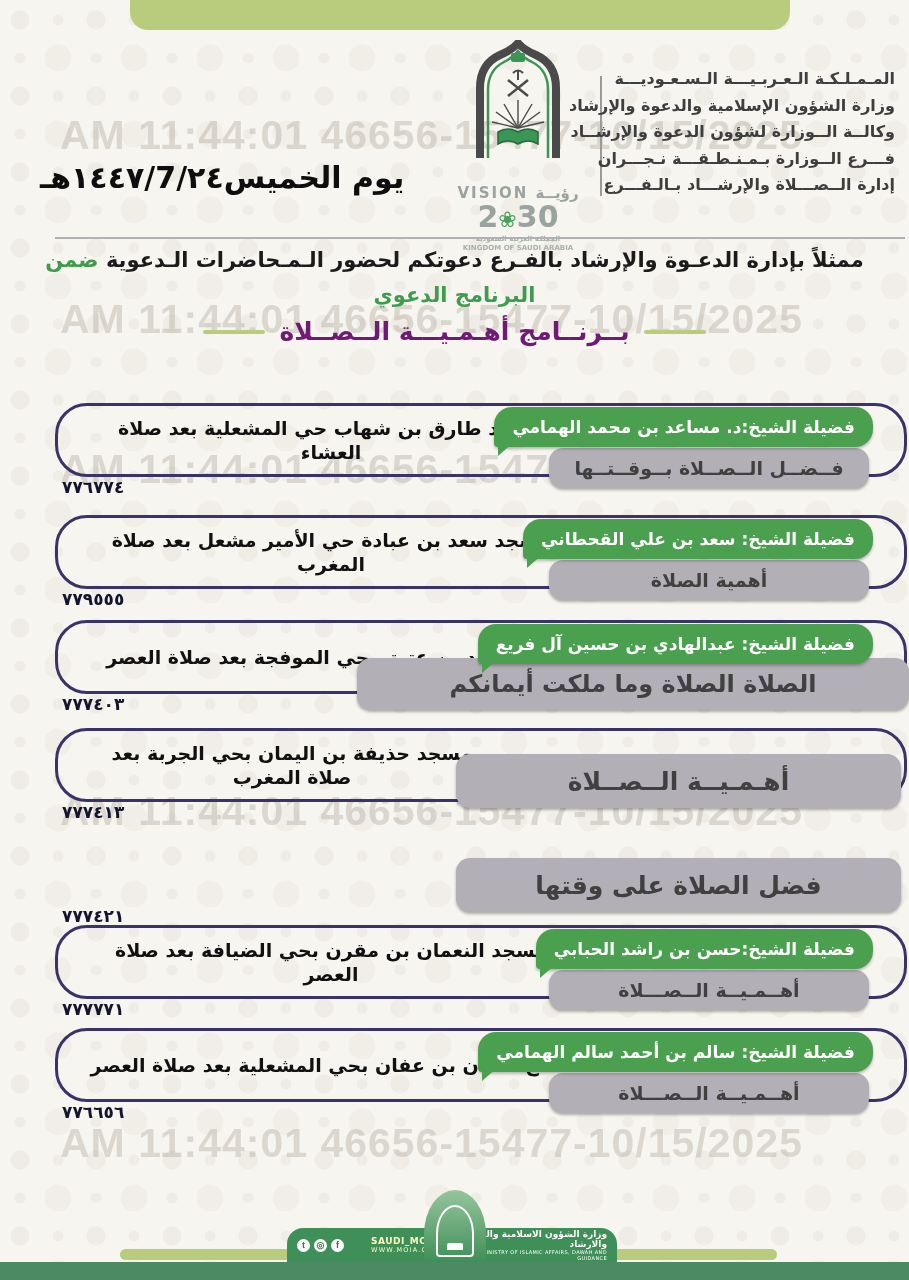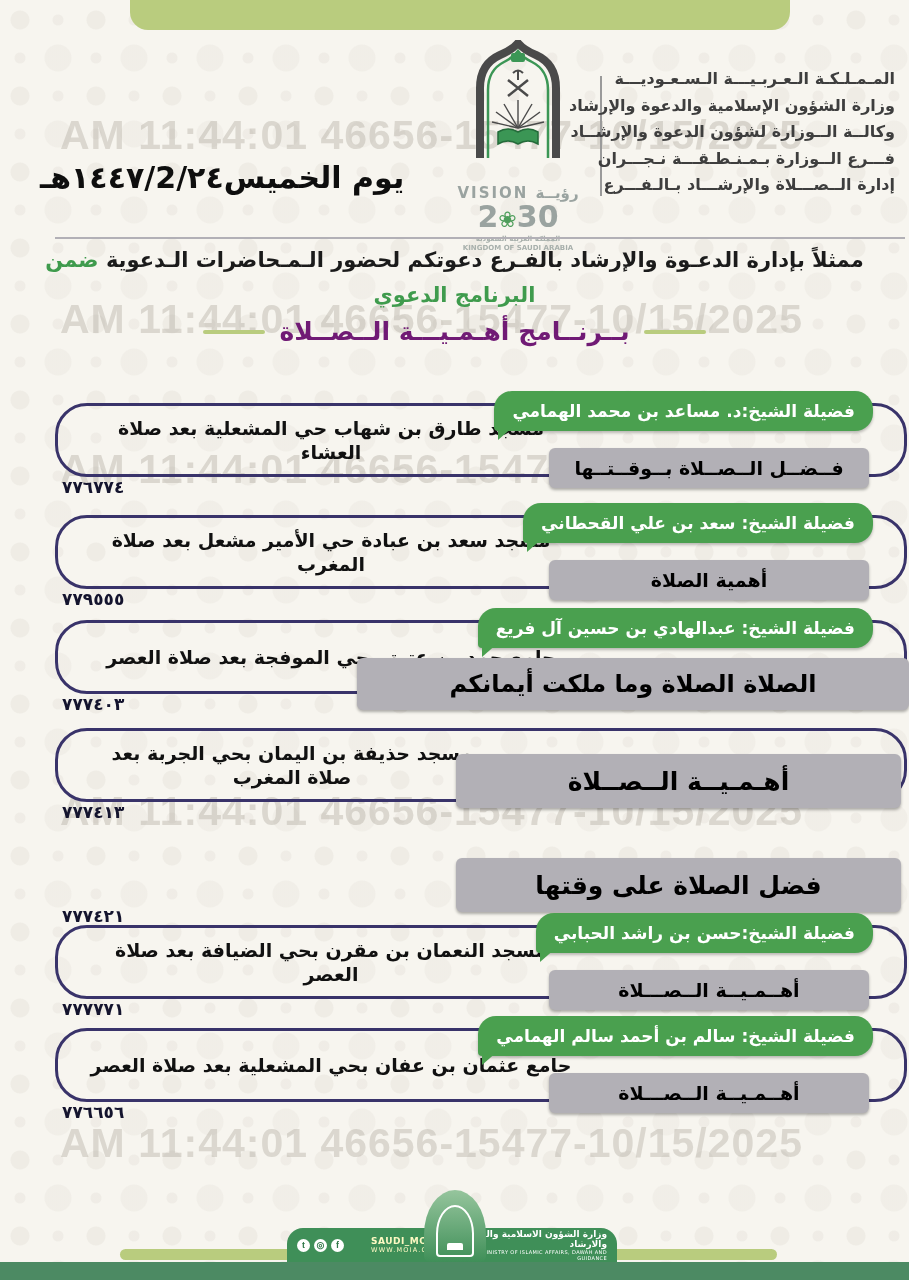--- a/index.html
+++ b/index.html
@@ -40,27 +40,27 @@
   .prog-title .txt{color:#701a75;font-size:25px;font-weight:bold;vertical-align:middle;}
   .dash{display:inline-block;width:62px;height:4px;background:#b9cc7e;border-radius:2px;vertical-align:middle;margin:0 14px;}
   
   .entry{left:0;right:0;height:105px;direction:rtl;z-index:6;}
   .mosque-box{position:absolute;left:55px;right:2px;top:12px;height:68px;
       border:3px solid #39336a;border-radius:32px;background:transparent;}
   .mosque{position:absolute;top:0;bottom:0;display:flex;align-items:center;justify-content:center;
       font-size:19px;font-weight:bold;color:#111;text-align:center;line-height:24px;}
   .type-a .mosque, .type-b .mosque{right:330px;left:30px;}
   .type-c .mosque{right:408px;left:30px;}
-  .sheikh-bubble{position:absolute;top:0;right:36px;background:#4aa04f;color:#fff;
+  .sheikh-bubble{position:absolute;top:16px;right:36px;background:#4aa04f;color:#fff;
       font-size:17px;font-weight:bold;padding:10px 18px;border-radius:18px;border-bottom-left-radius:4px;
       white-space:nowrap;box-shadow:0 2px 3px rgba(0,0,0,.25);z-index:7;}
   .sheikh-bubble::after{content:"";position:absolute;left:4px;bottom:-9px;width:0;height:0;
       border-top:14px solid #4aa04f;border-right:16px solid transparent;}
-  .topic-bubble{position:absolute;background:#b2b0b6;color:#000000;font-weight:bold;text-align:center;
-      border-radius:6px;box-shadow:0 2px 3px rgba(0,0,0,.3);display:flex;align-items:center;justify-content:center;z-index:6;}
+  .topic-bubble{position:absolute;background:#b2b0b6;color:#404040;font-weight:bold;text-align:center;
+      border-radius:14px;box-shadow:0 2px 3px rgba(0,0,0,.3);display:flex;align-items:center;justify-content:center;z-index:6;}
   .type-a .topic-bubble{top:57px;right:40px;width:320px;height:40px;font-size:19px;}
   .type-b .topic-bubble{top:50px;right:0;width:552px;height:52px;font-size:24px;}
   .type-c .topic-bubble{top:38px;right:8px;width:445px;height:54px;font-size:25px;}
   .entry-number{position:absolute;top:86px;left:62px;direction:ltr;font-size:17px;font-weight:bold;color:#14142e;}
   
   .olive-bar{top:1249px;height:11px;background:#b9cc7e;border-radius:6px;z-index:2;}
   .olive-left{left:120px;width:172px;}
   .olive-right{left:612px;width:165px;}
   .bottom-strip{left:0;right:0;top:1262px;height:18px;background:#4c8a63;z-index:2;}
   .footer-band{left:287px;top:1228px;width:330px;height:34px;background:#3f8f58;
@@ -124,21 +124,21 @@
 <div class="abs vdivider"></div>
 
 <div class="abs org-block">
   <div class="org-line">المـمـلـكـة الـعـربـيـــة الـسـعـوديـــة</div>
   <div class="org-line">وزارة الشؤون الإسلامية والدعوة والإرشاد</div>
   <div class="org-line">وكالــة الــوزارة لشؤون الدعوة والإرشــاد</div>
   <div class="org-line">فـــرع الــوزارة بـمـنـطـقـــة نـجـــران</div>
   <div class="org-line">إدارة الــصـــلاة والإرشـــاد بـالـفـــرع</div>
 </div>
 
-<div class="abs date">يوم الخميس١٤٤٧/2/٢٤هـ</div>
+<div class="abs date">يوم الخميس١٤٤٧/7/٢٤هـ</div>
 <div class="abs hline"></div>
 
 <div class="abs intro">
   <div><span>ممثلاً بإدارة الدعـوة والإرشاد بالفـرع دعوتكم لحضور الـمـحاضرات الـدعوية </span><span class="hl">ضمن البرنامج الدعوي</span></div>
 </div>
 
 <div class="abs prog-title">
   <span class="dash"></span><span class="txt">بــرنــامج أهـمـيـــة الــصــلاة</span><span class="dash"></span>
 </div>
 

